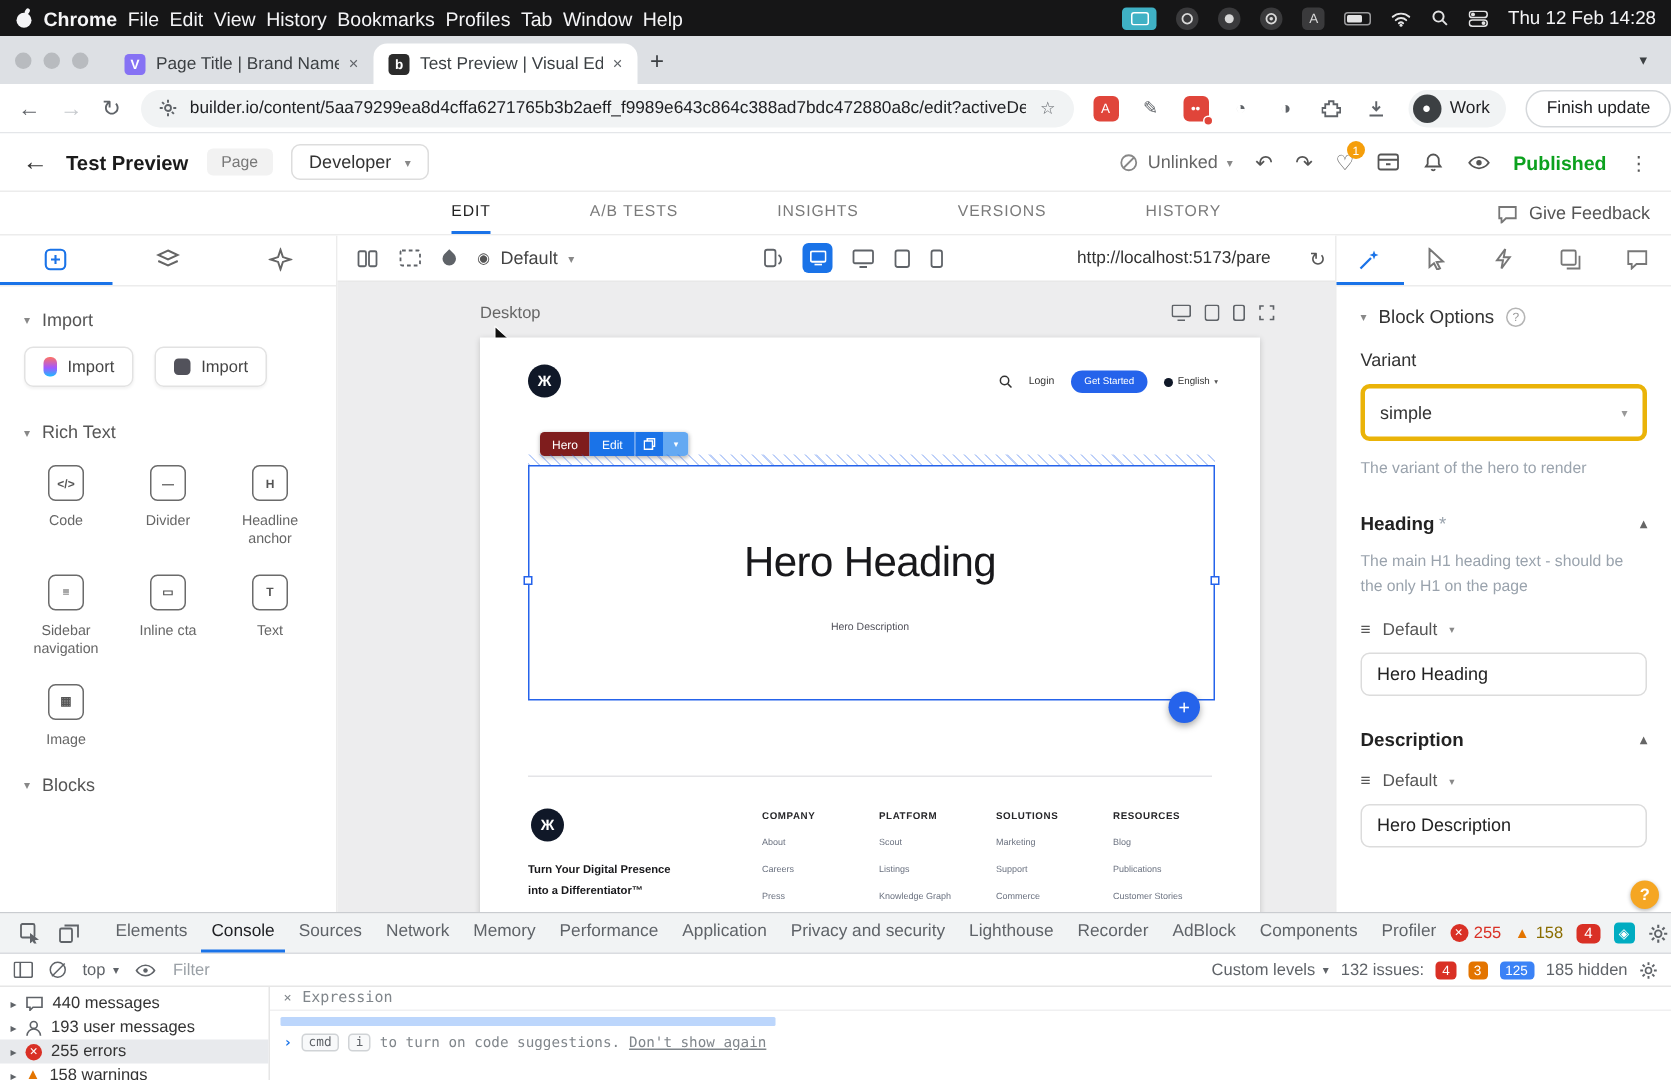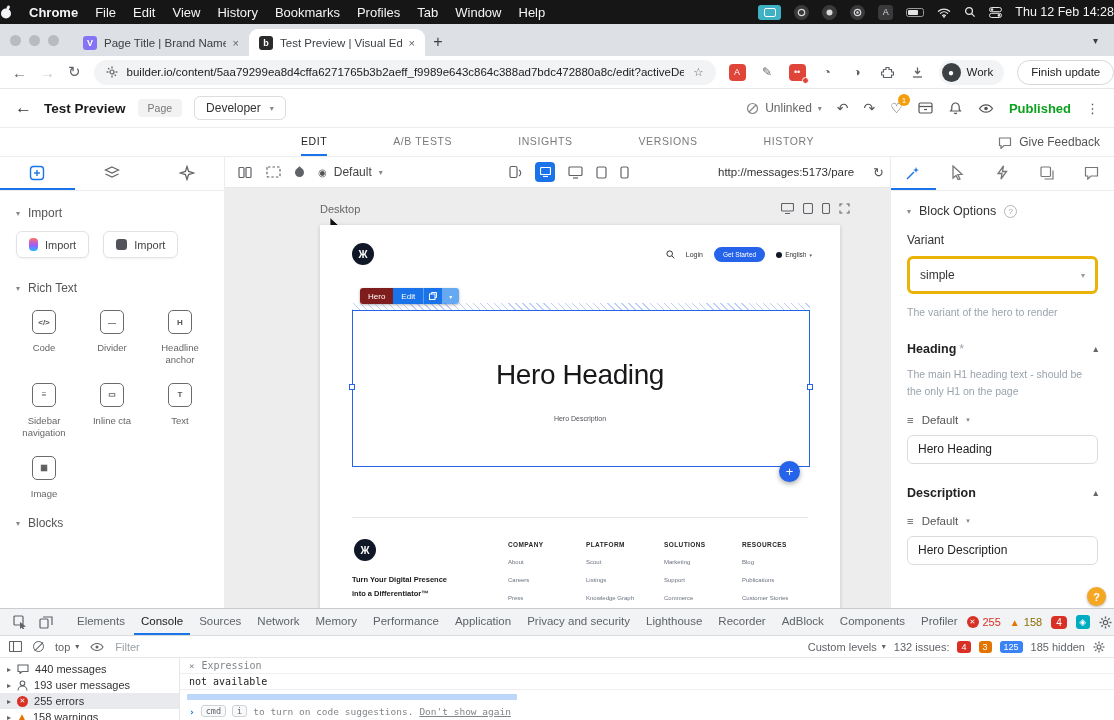--- a/index.html
+++ b/index.html
@@ -2,21 +2,21 @@
 <html><head>
 <meta charset="utf-8">
 <style>
 *{box-sizing:border-box;margin:0;padding:0}
 html,body{width:1114px;height:720px;overflow:hidden}
 body{font-family:"Liberation Sans",sans-serif;background:#fff;color:#222}
 svg{display:block}
 .screen{position:relative;width:1114px;height:720px;overflow:hidden}
 
 
-.menubar{height:24px;background:#161617;color:#f5f5f7;display:flex;align-items:center;padding:0 0;font-size:13px;gap:17px}
+.menubar{height:24px;background:#161617;color:#f5f5f7;display:flex;align-items:center;padding:0 10px;font-size:13px;gap:7px}
 .mitem{white-space:nowrap}
 .mitem.bold{font-weight:700}
 .mspacer{flex:1}
 .mstatus{display:flex;align-items:center;gap:13px}
 .ms-teal{width:23px;height:15px;background:#3fb1c5;border-radius:3px;display:flex;align-items:center;justify-content:center}
 .ms-circ{width:15px;height:15px;border-radius:50%;background:#3a3a3c;color:#d8d8d8;font-size:8px;display:flex;align-items:center;justify-content:center}
 .ms-a{border-radius:3.5px;font-size:9px}
 .ms-batt{width:18px;height:9px;border:1px solid #9a9a9c;border-radius:2.5px;position:relative}
 .ms-batt::after{content:"";position:absolute;inset:1px 5px 1px 1px;background:#e3e3e4;border-radius:1px}
 .mclock{font-size:12.5px;white-space:nowrap}
@@ -518,21 +518,21 @@
               <svg width="11" height="13">
                 <rect x="1" y="1" width="9" height="11" rx="1.5" fill="none" stroke="currentColor" stroke-width="1.2"></rect>
               </svg>
             </span>
           <span class="ic">
               <svg width="9" height="13">
                 <rect x="1" y="1" width="7" height="11" rx="1.5" fill="none" stroke="currentColor" stroke-width="1.2"></rect>
               </svg>
             </span>
         </span>
-        <span class="curl">http://messages:5173/pare</span>
+        <span class="curl">http://localhost:5173/pare</span>
         <span class="crefresh">↻</span>
       </div>
       <div class="carea">
         <span class="device-label">Desktop</span>
         <span class="cursor">
             <svg width="12" height="16">
               <path d="M1 0.5l9 8.2-4.2.5 2.3 4.7-1.9.9-2.3-4.7L1 12.3z" fill="#111" stroke="#fff" stroke-width="0.7"></path>
             </svg>
           </span>
         <span class="carea-devs">
@@ -827,23 +827,20 @@
           <span class="tri">▸</span>
           <span class="csic-warn">▲</span>
           <span>158 warnings</span>
         </div>
       </div>
       <div class="cons-main">
         <div class="cm-row">
           <span class="exp-x">×</span>
           <span class="exp-label">Expression</span>
         </div>
-        <div class="cm-row">
-          <span class="exp-val">not available</span>
-        </div>
         <div class="selband"></div>
         <div class="hint">
           <span class="caret">›</span>
           <span class="kbd">cmd</span>
           <span class="kbd">i</span>
           <span>to turn on code suggestions.</span>
           <span class="hintlink">Don't show again</span>
         </div>
       </div>
     </div>

